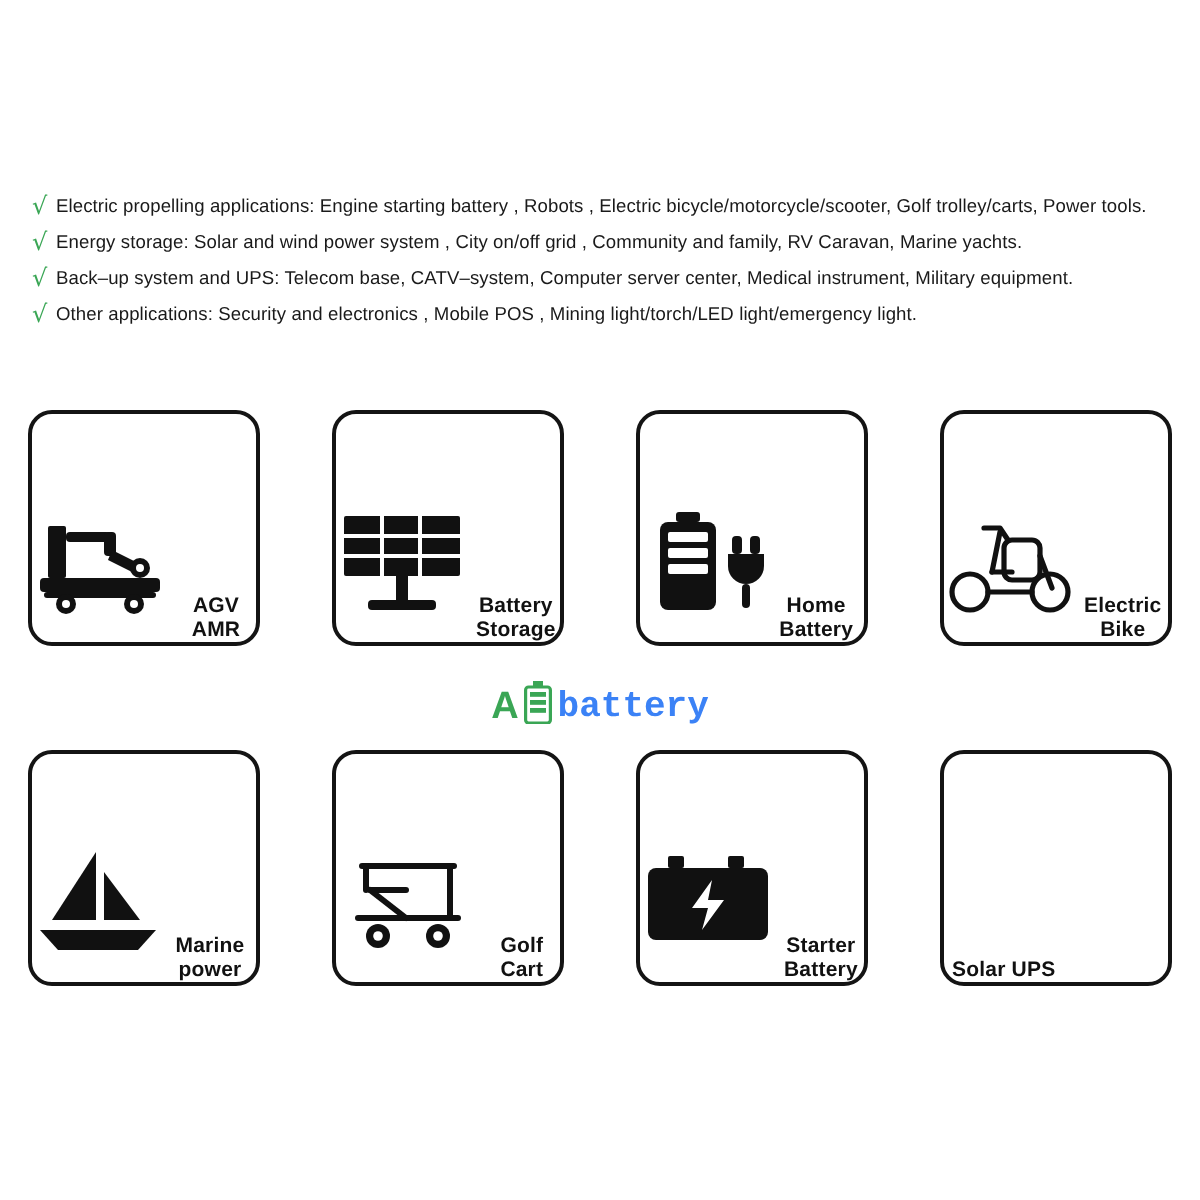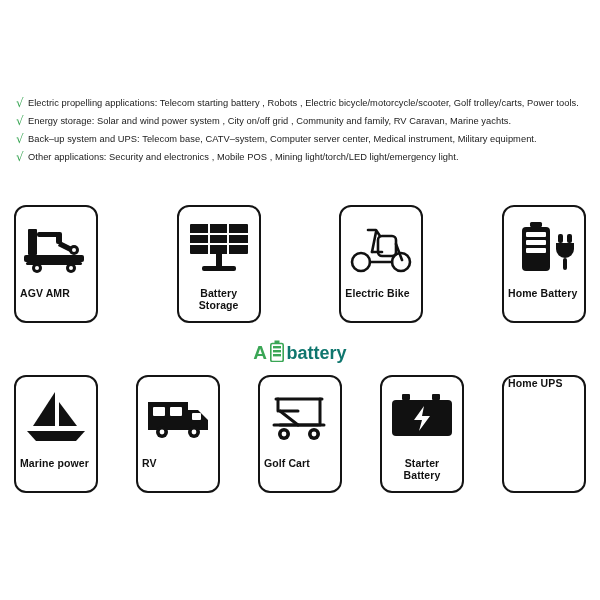--- a/index.html
+++ b/index.html
@@ -54,29 +54,28 @@
     position: absolute;
     left: 14px;
     width: 572px;
     display: flex;
     justify-content: space-between;
   }
   .grid.row1 { top: 205px; }
   .grid.row2 { top: 375px; }
 
   .card {
-    width: 84px;
+    width: 116px;
     height: 118px;
     border: 2px solid #141414;
     border-radius: 12px;
     background: #fff;
     box-sizing: border-box;
     display: flex;
-    flex-direction: column;
-    align-items: flex-start;
+    align-items: flex-end;
     justify-content: flex-start;
     overflow: hidden;
   }
   .card-icon {
     height: 80px;
     width: 100%;
     display: flex;
     align-items: center;
     justify-content: center;
   }
@@ -105,34 +104,34 @@
   .logo-a {
     font-size: 19px;
     font-weight: 700;
     color: #3aa655;
     font-family: "Liberation Sans", sans-serif;
     letter-spacing: -0.5px;
   }
   .logo-word {
     font-size: 18px;
     font-weight: 700;
-    color: #0f766e;
-    font-family: Liberation Sans, sans-serif;
+    color: #3b82f6;
+    font-family: Liberation Mono, monospace;
   }
   .logo-mark { margin: 0 1px; }
 </style>
 </head>
 <body>
 
 <div class="page">
 
   <div class="bullets">
     <div class="bullet-row">
       <span class="check">√</span>
-      <span class="bullet-text">Electric propelling applications:  Telecom starting battery , Robots , Electric bicycle/motorcycle/scooter, Golf trolley/carts, Power tools.</span>
+      <span class="bullet-text">Electric propelling applications:  Engine starting battery , Robots , Electric bicycle/motorcycle/scooter, Golf trolley/carts, Power tools.</span>
     </div>
     <div class="bullet-row">
       <span class="check">√</span>
       <span class="bullet-text">Energy storage: Solar and wind power system , City on/off grid , Community and family, RV Caravan, Marine yachts.</span>
     </div>
     <div class="bullet-row">
       <span class="check">√</span>
       <span class="bullet-text">Back–up system and UPS: Telecom base, CATV–system, Computer server center, Medical instrument, Military equipment.</span>
     </div>
     <div class="bullet-row">
@@ -179,58 +178,58 @@
             <line x1="23" y1="6" x2="23" y2="36"></line>
             <line x1="42" y1="6" x2="42" y2="36"></line>
             <line x1="4" y1="16" x2="62" y2="16"></line>
             <line x1="4" y1="26" x2="62" y2="26"></line>
           </g>
         </svg>
       </div>
       <div class="card-label">Battery Storage</div>
     </div>
 
+
+    <div class="card">
+      <div class="card-icon">
+        <svg width="64" height="58" viewBox="0 0 64 58">
+          <g fill="#111">
+            <rect x="18" y="4" width="12" height="5" rx="1.5"></rect>
+            <rect x="10" y="9" width="28" height="44" rx="4"></rect>
+            <rect x="46" y="16" width="5" height="9" rx="2"></rect>
+            <rect x="55" y="16" width="5" height="9" rx="2"></rect>
+            <path d="M44 25 h18 v6 a9 9 0 0 1 -9 9 a9 9 0 0 1 -9 -9 z"></path>
+            <rect x="51" y="40" width="4" height="12" rx="2"></rect>
+          </g>
+          <g fill="#fff">
+            <rect x="14" y="14" width="20" height="5" rx="1"></rect>
+            <rect x="14" y="22" width="20" height="5" rx="1"></rect>
+            <rect x="14" y="30" width="20" height="5" rx="1"></rect>
+          </g>
+        </svg>
+      </div>
+      <div class="card-label">Home Battery</div>
+    </div>
 
     <div class="card">
       <div class="card-icon">
         <svg width="66" height="58" viewBox="0 0 66 58">
           <g fill="none" stroke="#111" stroke-width="2.6" stroke-linecap="round" stroke-linejoin="round">
             <circle cx="13" cy="44" r="9"></circle>
             <circle cx="53" cy="44" r="9"></circle>
             <path d="M22 44 H44"></path>
             <path d="M20 12 h8 l4 6"></path>
             <path d="M28 14 l-4 20"></path>
             <rect x="30" y="18" width="18" height="20" rx="4"></rect>
             <path d="M48 26 l6 16"></path>
             <path d="M24 34 h10"></path>
           </g>
         </svg>
       </div>
       <div class="card-label">Electric Bike</div>
-    </div>
-
-    <div class="card">
-      <div class="card-icon">
-        <svg width="64" height="58" viewBox="0 0 64 58">
-          <g fill="#111">
-            <rect x="18" y="4" width="12" height="5" rx="1.5"></rect>
-            <rect x="10" y="9" width="28" height="44" rx="4"></rect>
-            <rect x="46" y="16" width="5" height="9" rx="2"></rect>
-            <rect x="55" y="16" width="5" height="9" rx="2"></rect>
-            <path d="M44 25 h18 v6 a9 9 0 0 1 -9 9 a9 9 0 0 1 -9 -9 z"></path>
-            <rect x="51" y="40" width="4" height="12" rx="2"></rect>
-          </g>
-          <g fill="#fff">
-            <rect x="14" y="14" width="20" height="5" rx="1"></rect>
-            <rect x="14" y="22" width="20" height="5" rx="1"></rect>
-            <rect x="14" y="30" width="20" height="5" rx="1"></rect>
-          </g>
-        </svg>
-      </div>
-      <div class="card-label">Home Battery</div>
     </div>
   </div>
 
   <div class="logo">
     <span class="logo-a">A</span>
     <span class="logo-mark">
       <svg width="14" height="22" viewBox="0 0 14 22">
         <rect x="4.5" y="0.5" width="5" height="3" fill="#3aa655"></rect>
         <rect x="0.8" y="3.5" width="12.4" height="18" rx="1.5" fill="none" stroke="#3aa655" stroke-width="1.6"></rect>
         <rect x="3" y="6" width="8" height="2.4" fill="#3aa655"></rect>
@@ -249,39 +248,20 @@
           <g fill="#111">
             <path d="M32 4 L32 38 L10 38 Z"></path>
             <path d="M36 14 L36 38 L54 38 Z"></path>
             <path d="M4 43 h58 l-9 10 h-40 z"></path>
           </g>
         </svg>
       </div>
       <div class="card-label">Marine power</div>
     </div>
 
-    <div class="card">
-      <div class="card-icon">
-        <svg width="72" height="50" viewBox="0 0 72 50">
-          <g fill="#111">
-            <path d="M6 10 h40 v8 h10 l10 10 v10 H6 Z"></path>
-            <circle cx="20" cy="40" r="6"></circle>
-            <circle cx="52" cy="40" r="6"></circle>
-          </g>
-          <g fill="#fff">
-            <rect x="11" y="15" width="12" height="9" rx="1"></rect>
-            <rect x="28" y="15" width="12" height="9" rx="1"></rect>
-            <rect x="50" y="21" width="9" height="7" rx="1"></rect>
-            <circle cx="20" cy="40" r="2.4"></circle>
-            <circle cx="52" cy="40" r="2.4"></circle>
-          </g>
-        </svg>
-      </div>
-      <div class="card-label">RV</div>
-    </div>
 
     <div class="card">
       <div class="card-icon">
         <svg width="72" height="52" viewBox="0 0 72 52">
           <g fill="none" stroke="#111" stroke-width="3" stroke-linecap="round" stroke-linejoin="round">
             <path d="M12 8 H58"></path>
             <path d="M14 8 V20"></path>
             <path d="M56 8 V34"></path>
             <path d="M16 34 H54"></path>
             <path d="M16 20 L34 34"></path>
@@ -309,17 +289,17 @@
             <rect x="44" y="2" width="8" height="6" rx="1"></rect>
             <rect x="4" y="8" width="60" height="36" rx="4"></rect>
           </g>
           <path d="M36 14 L26 28 h8 l-3 11 l11 -15 h-8 z" fill="#fff"></path>
         </svg>
       </div>
       <div class="card-label">Starter Battery</div>
     </div>
 
     <div class="card">
-      <div class="card-label">Home UPS</div>
+      <div class="card-label">Solar UPS</div>
     </div>
   </div>
 
 </div>
 
 </body></html>

